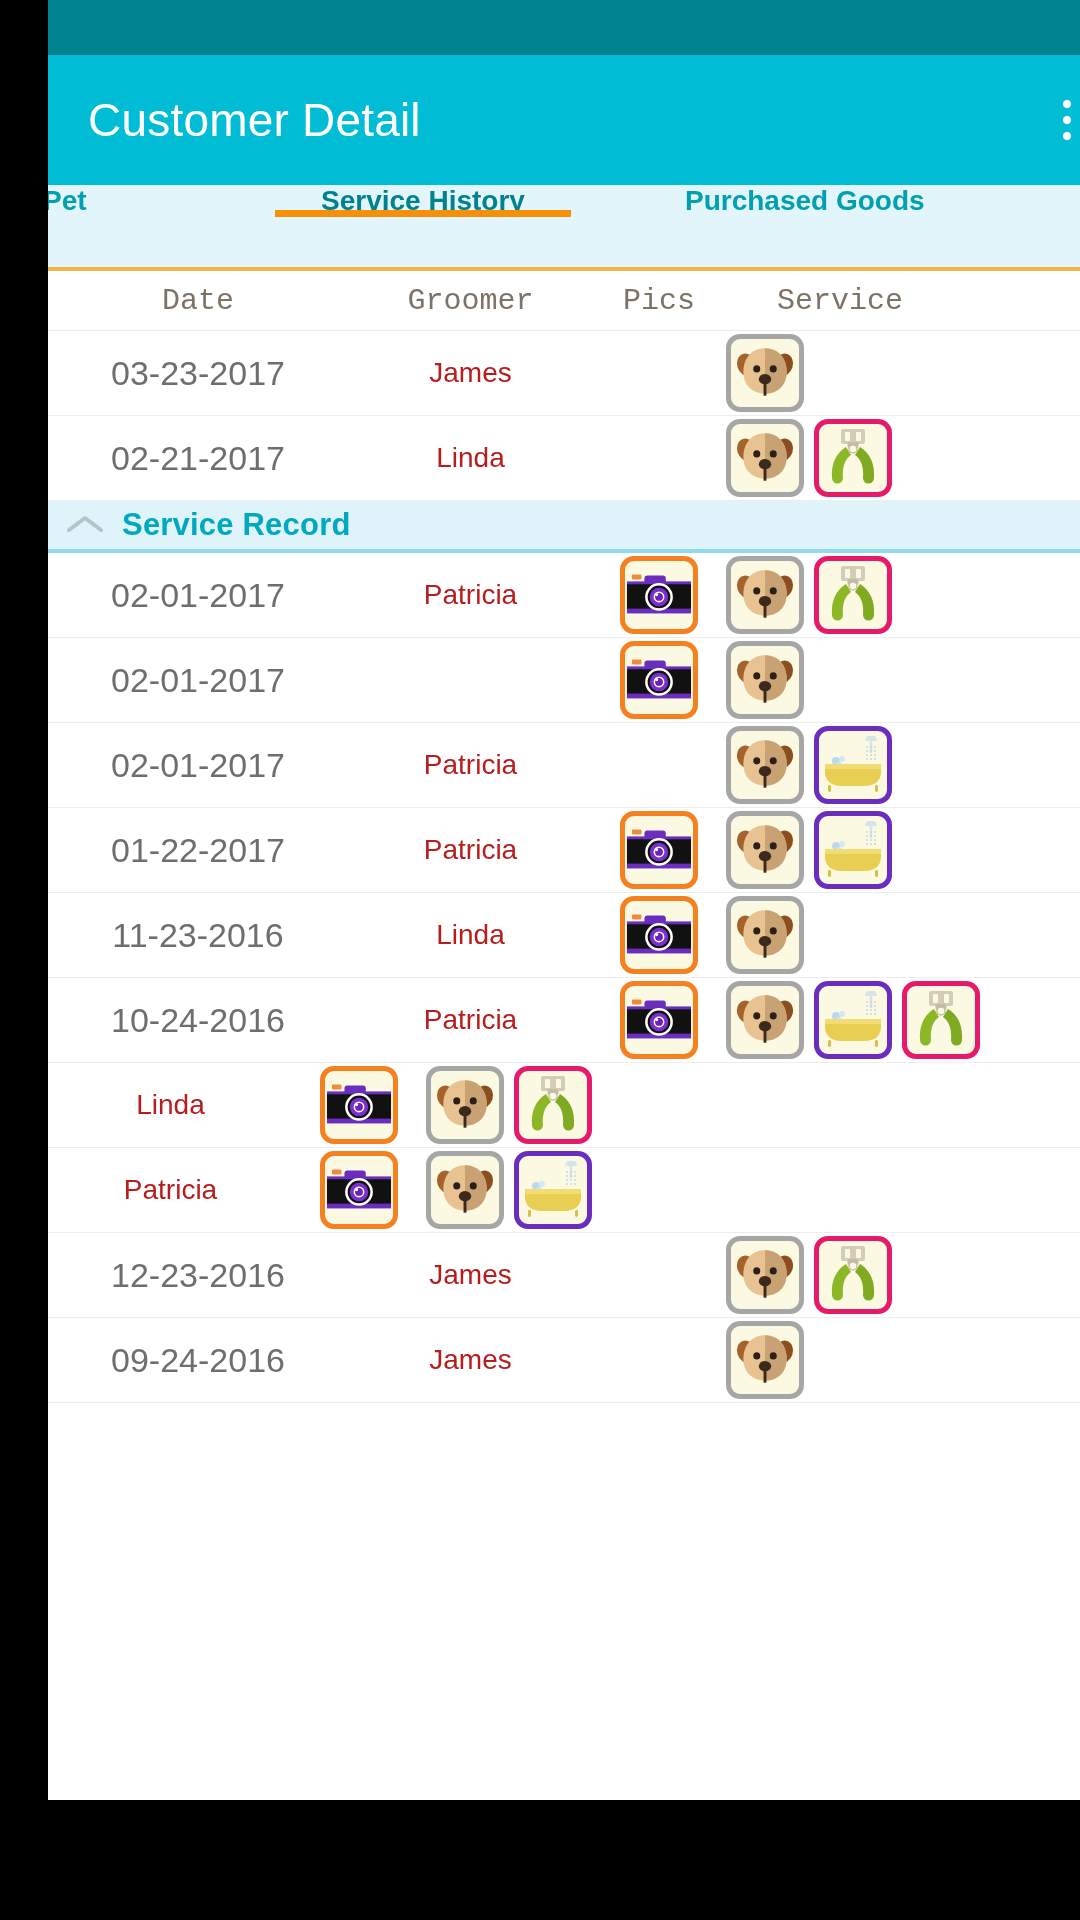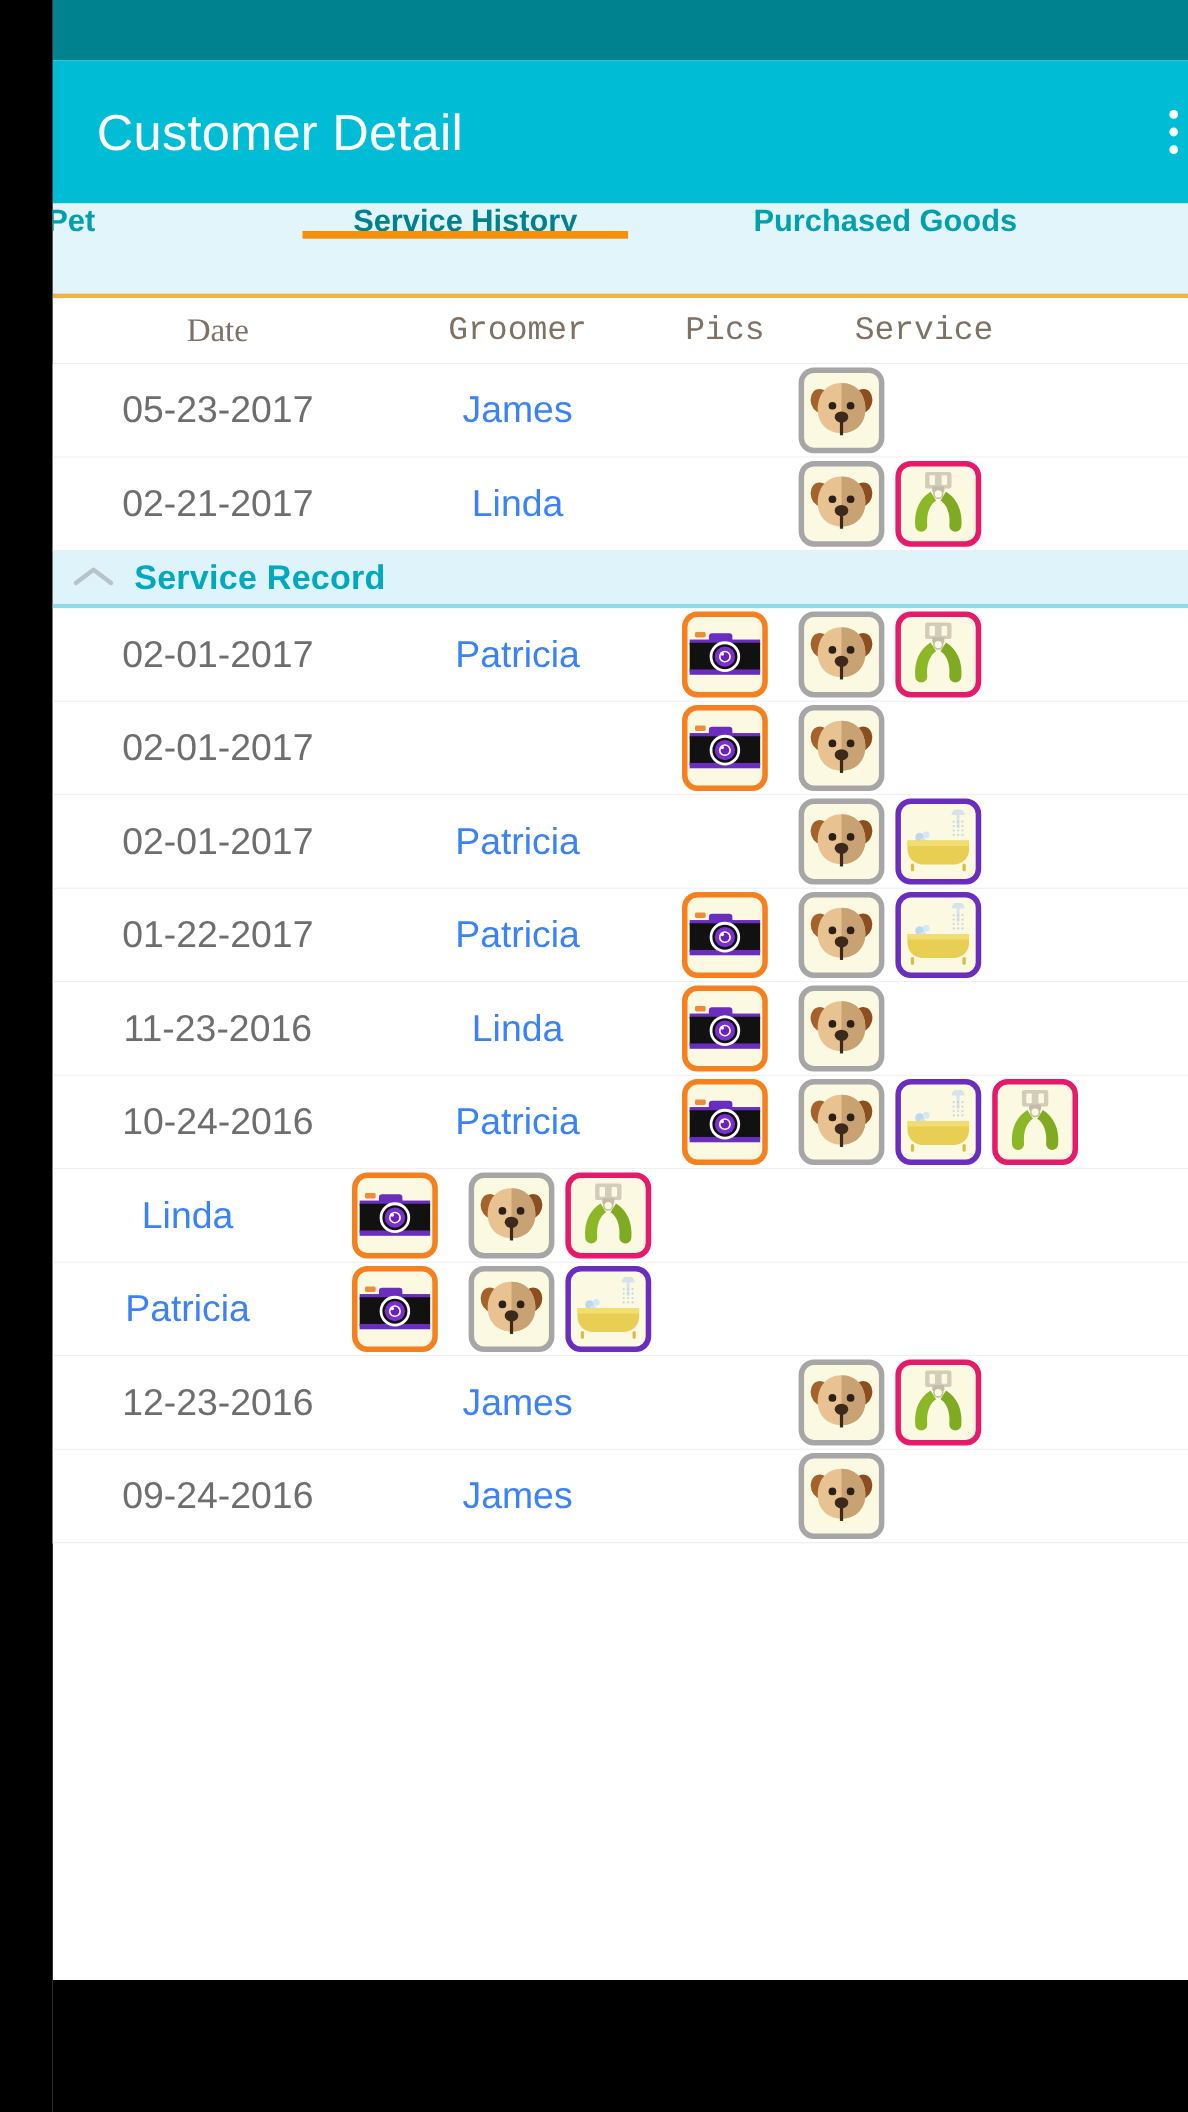--- a/index.html
+++ b/index.html
@@ -76,21 +76,21 @@
 
   
   .col-head {
     height:60px; width:100%;
     display:flex; align-items:center;
     background:#ffffff;
     font-family:"Liberation Mono", monospace;
     font-size:30px; color:#7D7265;
     border-bottom:1px solid #ECECEC;
   }
-  .ch-date    { width:300px; text-align:center;font-family:Liberation Serif, serif; }
+  .ch-date    { width:300px; text-align:center; }
   .ch-groomer { width:245px; text-align:center; }
   .ch-pics    { width:132px; text-align:center; }
   .ch-service { width:230px; text-align:center; }
 
   
   .section-head {
     height:52px; width:100%;
     background:#DEF3FA;
     display:flex; align-items:center;
     border-bottom:4px solid #8FDAEB;
@@ -113,21 +113,21 @@
     background:#ffffff;
     border-bottom:1px solid #EDEDED;
     cursor:pointer;
   }
   .cell-date {
     width:300px; text-align:center;
     font-size:34px; color:#6E6E6E;
   }
   .cell-groomer {
     width:245px; text-align:center;
-    font-size:34px; color:#3b82f6;
+    font-size:28px; color:#b91c1c;
   }
   .cell-pics {
     width:132px; display:flex; align-items:center; justify-content:center;
   }
   .cell-service {
     width:auto; flex:1; display:flex; align-items:center;
     gap:10px; padding-left:1px;
   }
 
   
@@ -183,21 +183,21 @@
 
   <div class="col-head">
     <div class="ch-date">Date</div>
     <div class="ch-groomer">Groomer</div>
     <div class="ch-pics">Pics</div>
     <div class="ch-service">Service</div>
   </div>
 
   <div id="table-body" class="content-fill">
       <div class="row">
-        <div class="cell-date">05-23-2017</div>
+        <div class="cell-date">03-23-2017</div>
         <div class="cell-groomer">James</div>
         <div class="cell-pics"></div>
         <div class="cell-service">
           <div class="tile dog">
 <svg width="66" height="66" viewBox="0 0 64 64">
   <ellipse cx="14" cy="24" rx="9" ry="11" fill="#A5622A" transform="rotate(-18 14 24)"></ellipse>
   <ellipse cx="50" cy="24" rx="9" ry="11" fill="#8C4E1E" transform="rotate(18 50 24)"></ellipse>
   <path d="M32 8 C46 8 53 19 53 31 C53 44 44 52 32 52 C20 52 11 44 11 31 C11 19 18 8 32 8 Z" fill="#E8C291"></path>
   <path d="M32 8 C46 8 53 19 53 31 C53 44 44 52 32 52 L32 8 Z" fill="#C8A273"></path>
   <circle cx="24" cy="28" r="3.4" fill="#2B2018"></circle>

